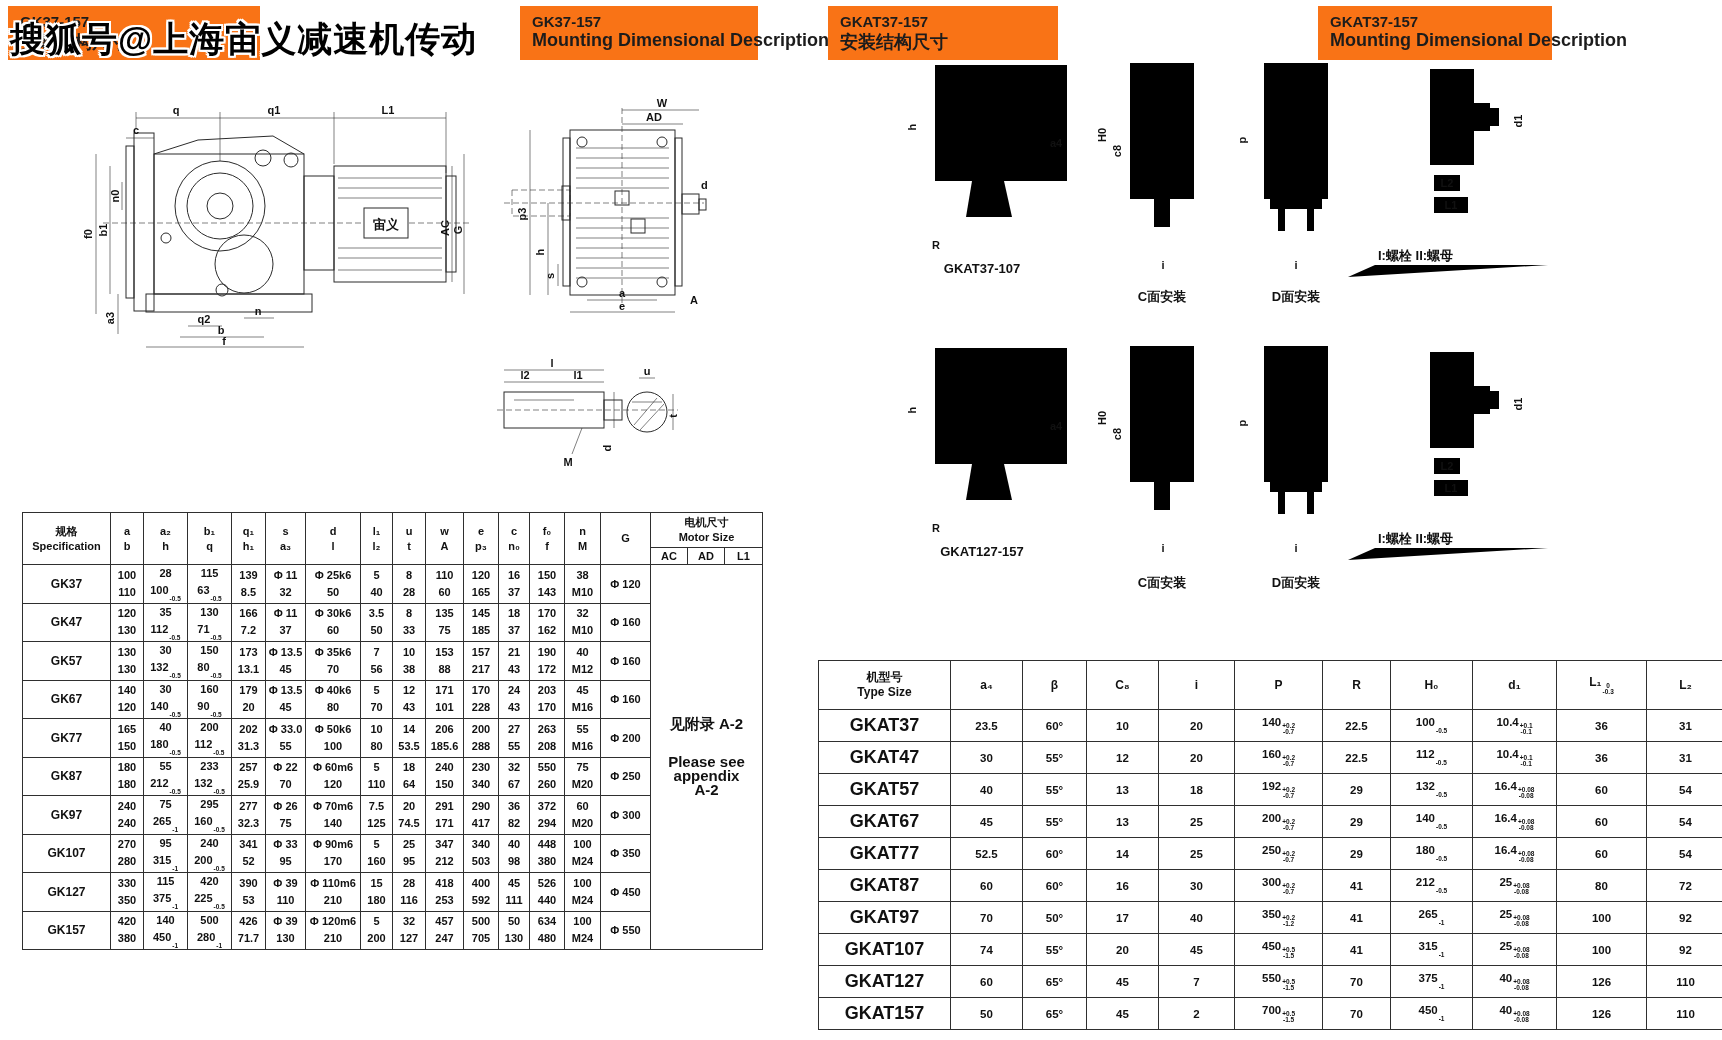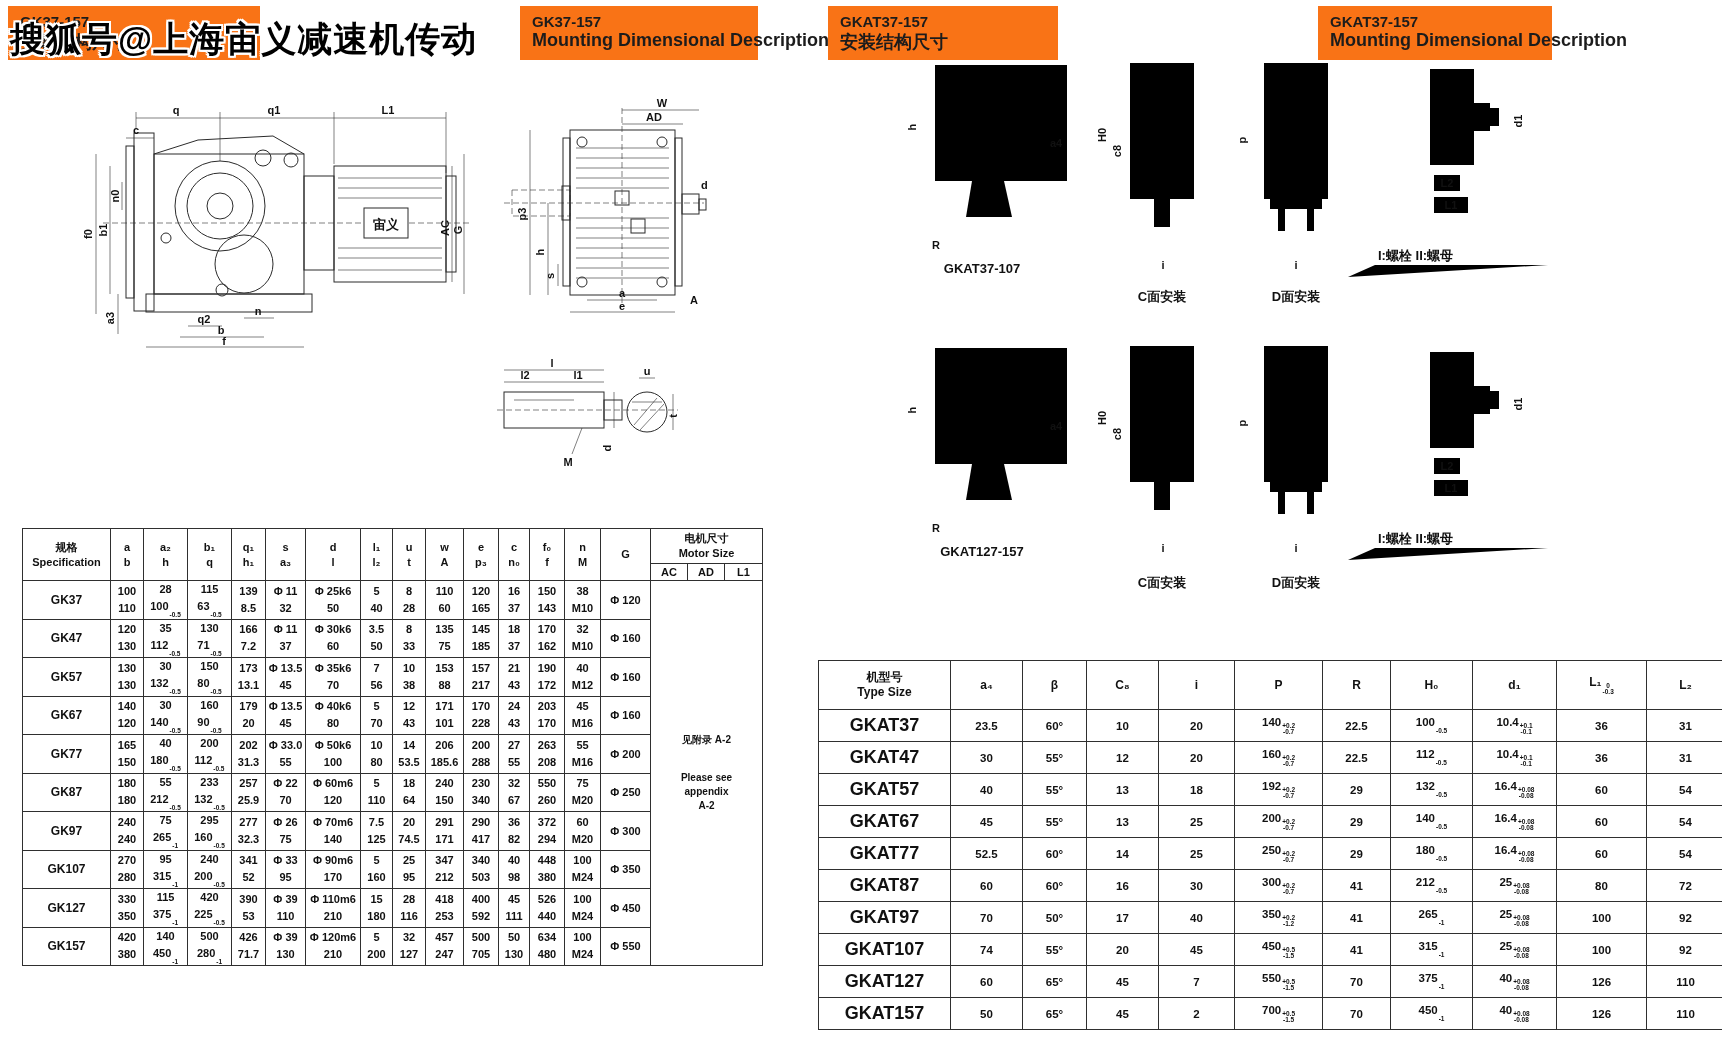--- a/index.html
+++ b/index.html
@@ -21,21 +21,21 @@
   svg.art text.big{font-size:13px;}
   table{border-collapse:collapse;table-layout:fixed;position:absolute;background:#fff;}
   th,td{border:1px solid #2f2f2f;text-align:center;vertical-align:middle;
         font-size:11px;font-weight:bold;color:#111;padding:0;overflow:hidden;}
   th div{line-height:15px;}
   .gk thead tr:first-child th{height:34px;}
   .gk thead tr:last-child th{height:16px;font-size:11px;}
   .gk tbody td{height:37px;}
   .gk td.spec{font-size:12px;}
   .gk .ln{line-height:17px;white-space:nowrap;}
-  .gk td.note{font-size:10px;vertical-align:middle;}
+  .gk td.note{font-size:15px;vertical-align:middle;}
   .gk td.note div{line-height:14px;}
   .gk td.note .ng{margin-top:24px;}
   .gkat thead th{height:48px;font-size:12px;}
   .gkat tbody td{height:31px;font-size:11.5px;}
   .gkat td.spec{font-size:18px;}
   .tol{display:inline-flex;flex-direction:column;justify-content:center;vertical-align:-2px;
        font-size:6.5px;line-height:6.5px;margin-left:1px;font-weight:bold;}
 </style>
 </head>
 <body>
@@ -308,21 +308,21 @@
   <text x="396" y="214" text-anchor="middle">i</text>
   <text x="547" y="132" text-anchor="middle">L2</text>
   <text x="551" y="154" text-anchor="middle">L1</text>
   <text x="622" y="66" transform="rotate(-90 622 66)" text-anchor="middle">d1</text>
   <text x="478" y="205" class="big">I:螺栓  II:螺母</text>
   <text x="82" y="218" text-anchor="middle" class="big">GKAT127-157</text>
   <text x="262" y="249" text-anchor="middle" class="big">C面安装</text>
   <text x="396" y="249" text-anchor="middle" class="big">D面安装</text>
 </svg>
 
-<table class="gk" style="left:22px;top:528px;width:740px">
+<table class="gk" style="left:22px;top:512px;width:740px">
   <colgroup>
     <col style="width:88px">
       <col style="width:33px">
       <col style="width:44px">
       <col style="width:44px">
     <col style="width:34px">
       <col style="width:40px">
       <col style="width:55px">
       <col style="width:32px">
     <col style="width:33px">

